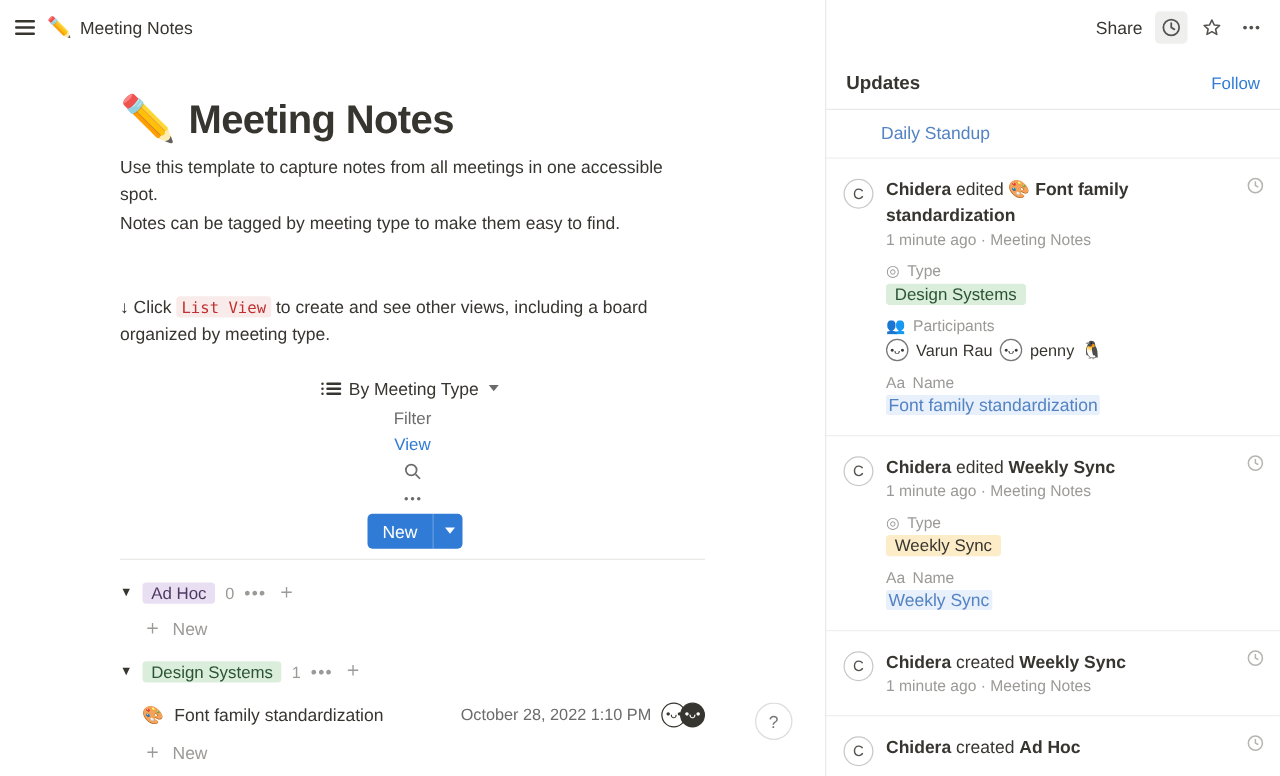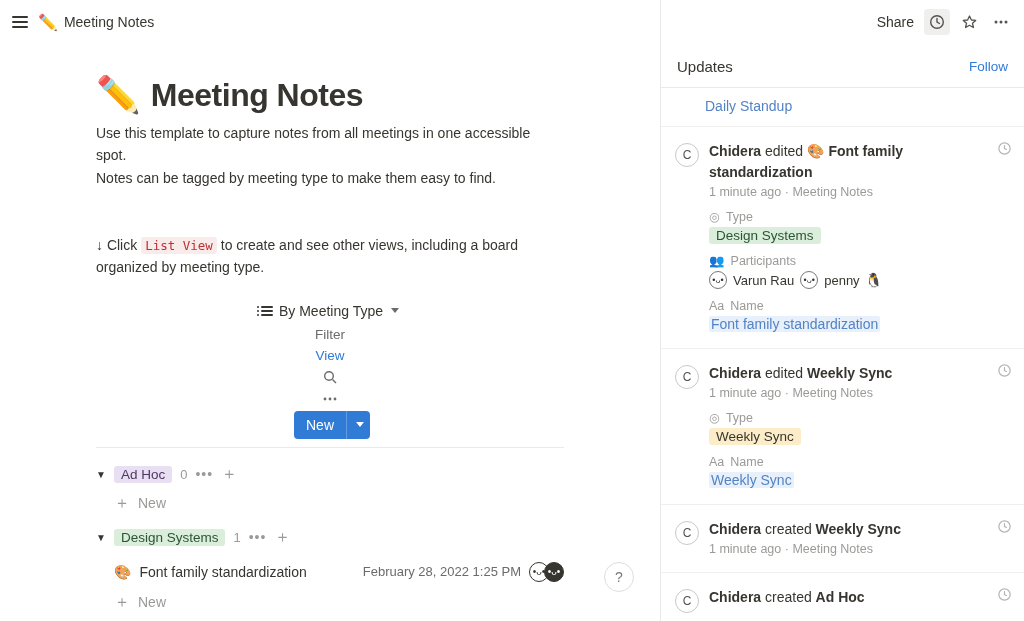--- a/index.html
+++ b/index.html
@@ -59,21 +59,21 @@
   .help-fab { position: absolute; left: 604px; top: 562px; width: 30px; height: 30px; border-radius: 50%; border: 1px solid #ddd; display:flex; align-items:center; justify-content:center; color:#787774; cursor:pointer; background:#fff; }
   
   
   .side { width: 364px; border-left: 1px solid #e9e9e7; display: flex; flex-direction: column; }
   .side-top { height: 44px; display: flex; align-items: center; justify-content: flex-end; padding: 0 10px; gap: 6px; }
   .iconbtn { width: 26px; height: 26px; display: flex; align-items: center; justify-content: center; border-radius: 4px; cursor: pointer; color:#55534f; }
   .iconbtn.active { background: #efefee; }
   .share-txt { font-size: 14px; cursor: pointer; margin-right: 4px; }
   
   .side-header { display: flex; align-items: center; justify-content: space-between; padding: 14px 16px 12px 16px; border-bottom: 1px solid #e9e9e7; }
-  .side-header h3 { font-size: 15px; font-weight: 400; }
+  .side-header h3 { font-size: 15px; font-weight: 700; }
   .follow { color: #2f7bd6; font-size: 13.5px; cursor: pointer; }
   
   .feed { overflow-y: auto; flex: 1; }
   .link-row { padding: 10px 16px 12px 44px; border-bottom: 1px solid #efefee; }
   .link-row a, .feed a.hl { color: #5383c3; text-decoration: none; cursor: pointer; }
   
   .entry { display: flex; gap: 10px; padding: 14px 14px 16px 14px; border-bottom: 1px solid #efefee; position: relative; }
   .avatar { width: 24px; height: 24px; border-radius: 50%; border: 1px solid #c9c8c6; display: flex; align-items: center; justify-content: center; font-size: 12px; color: #55534f; flex-shrink: 0; margin-top: 2px; }
   .entry-body { flex: 1; min-width: 0; }
   .entry-title { font-size: 14px; line-height: 1.5; }
@@ -170,21 +170,21 @@
         <div class="group-head">
           <span class="tri">▼</span>
           <span class="tag tag-green">Design Systems</span>
           <span class="count">1</span>
           <span class="dots3">•••</span>
           <span class="plus">＋</span>
         </div>
         <div class="page-row">
           <span class="ico">🎨</span>
           <span class="title">Font family standardization</span>
-          <span class="date">February 28, 2022 1:25 PM</span>
+          <span class="date">October 28, 2022 1:10 PM</span>
           <span class="faces">
             <span class="face">•ᴗ•</span>
             <span class="face">•ᴗ•</span>
           </span>
         </div>
         <div class="newrow">
           <span class="plus">＋</span>
           <span>New</span>
         </div>
       </div>

